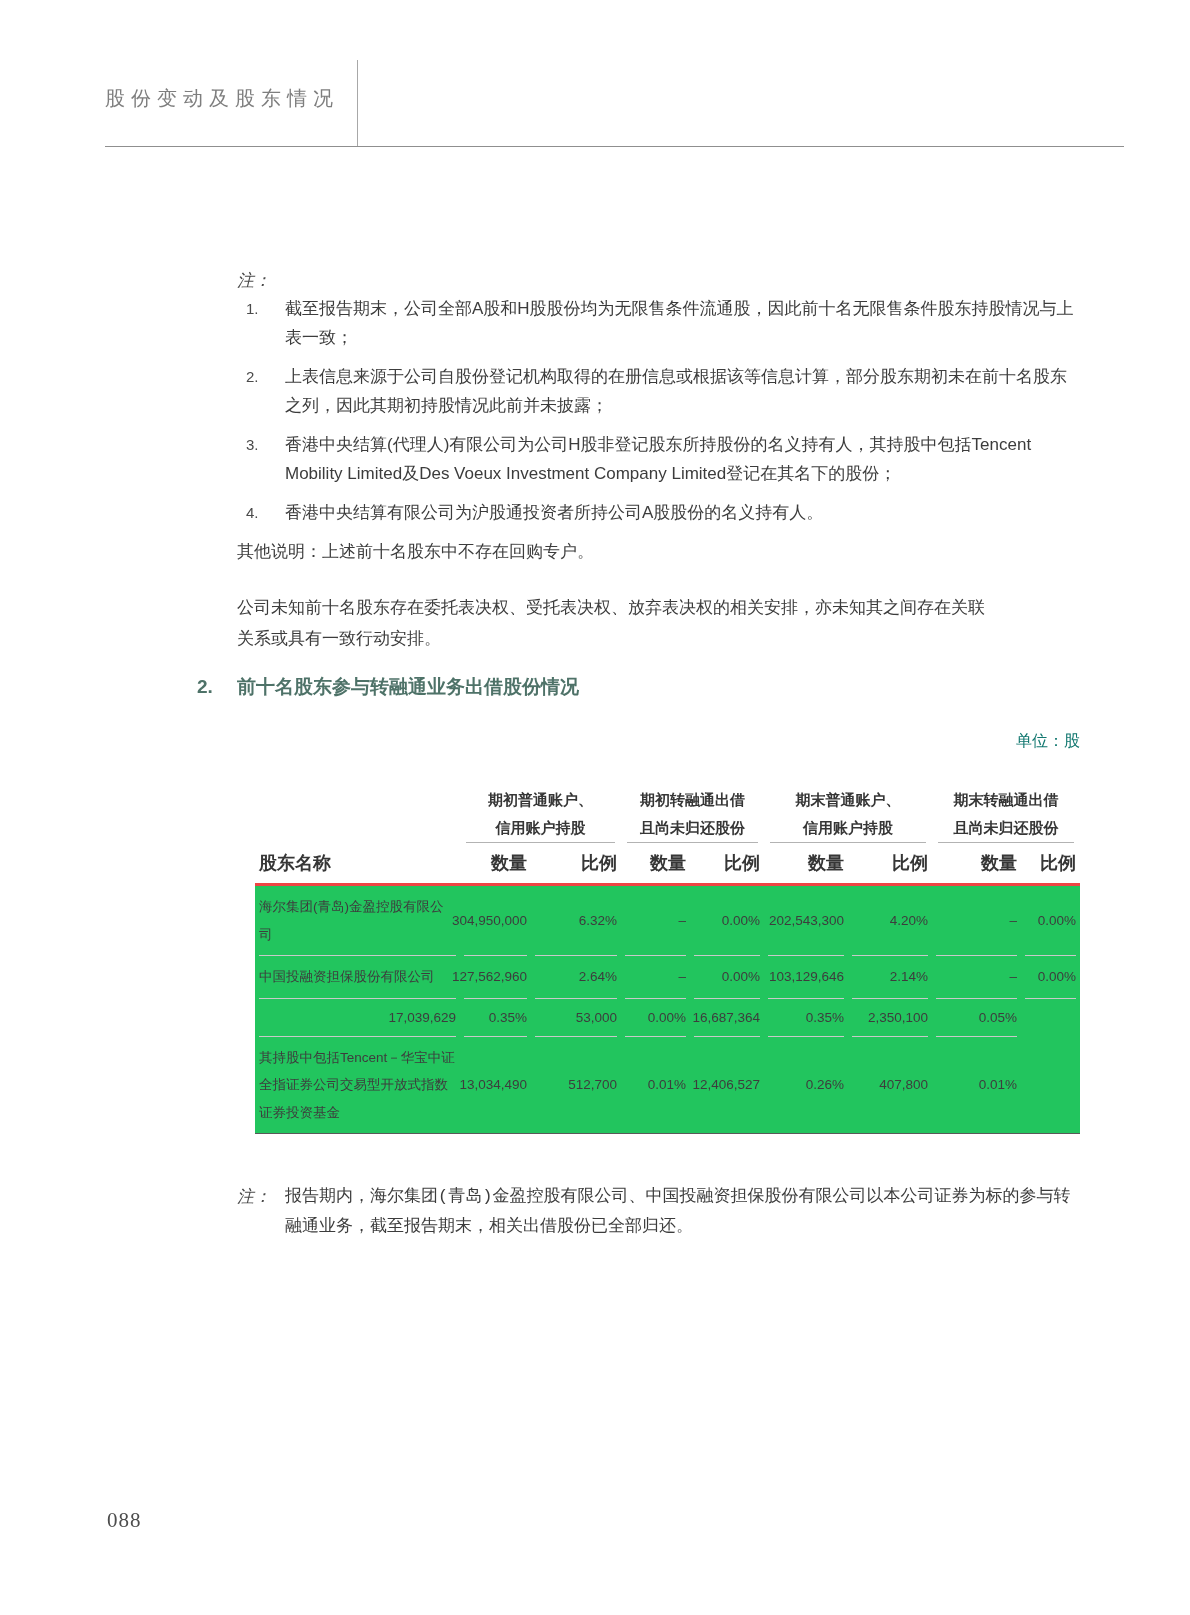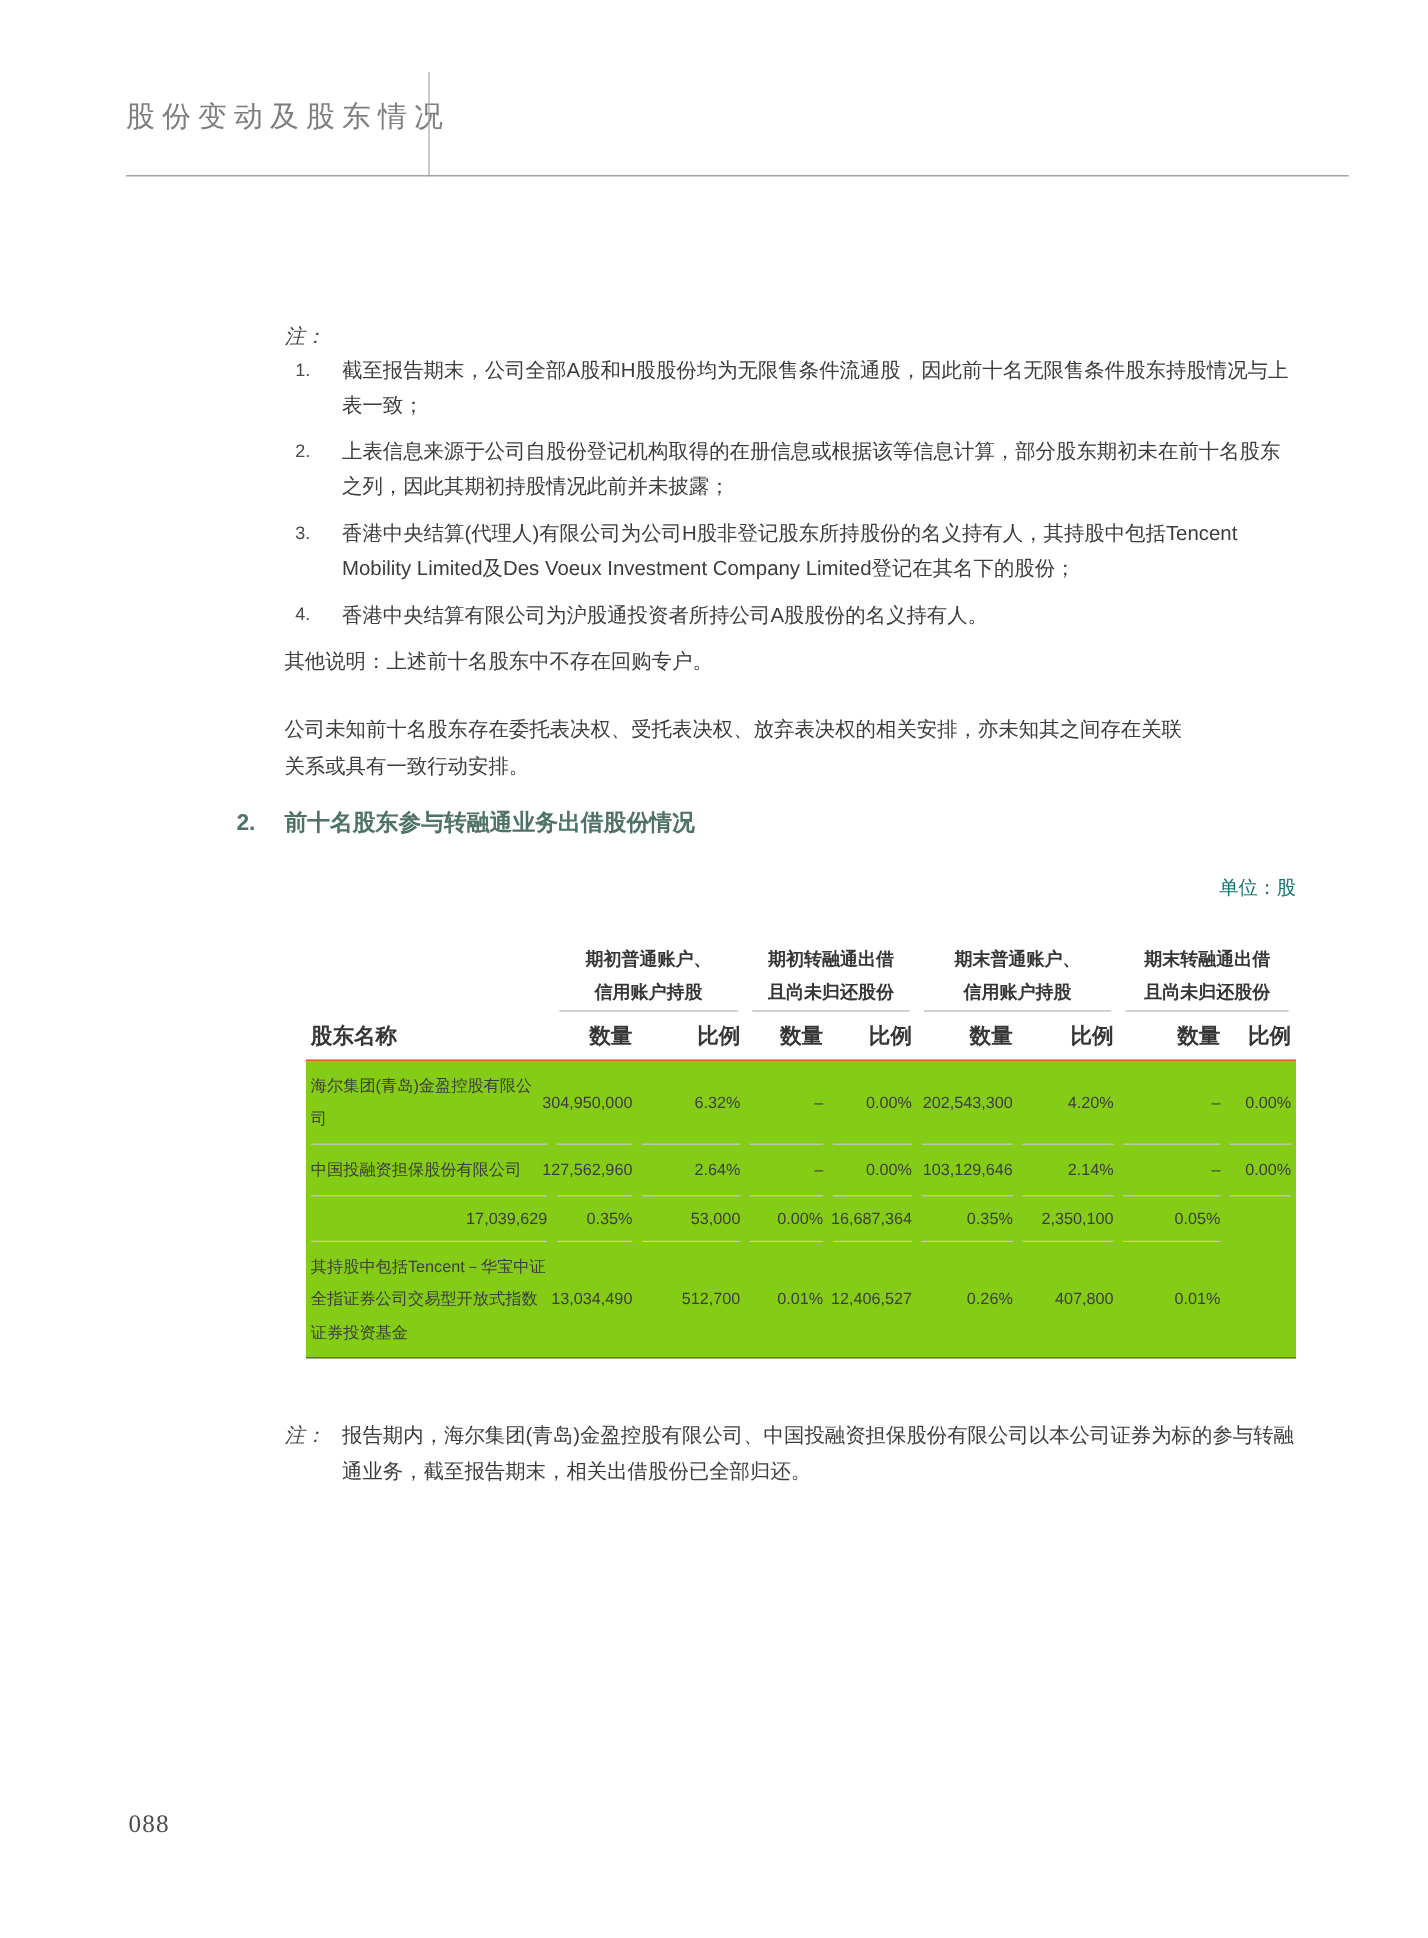--- a/index.html
+++ b/index.html
@@ -3,21 +3,21 @@
 <meta charset="utf-8">
 <style>
   html,body{margin:0;padding:0;}
   body{
     width:1190px;height:1615px;position:relative;background:#ffffff;
     font-family:"Liberation Sans", sans-serif;color:#3c3c3c;
     -webkit-font-smoothing:antialiased;
   }
   
   .hdr-title{
-    position:absolute;left:105px;top:84px;font-size:24px;letter-spacing:6px;
+    position:absolute;left:105px;top:84px;font-size:20px;letter-spacing:6px;
     color:#7e7e7e;line-height:28px;
   }
   .hdr-vline{position:absolute;left:357px;top:60px;width:1px;height:87px;background:#a8a8a8;}
   .hdr-hline{position:absolute;left:105px;top:146px;width:1019px;height:1px;background:#8f8f8f;}
   
   .notes-label{position:absolute;left:237px;top:266px;font-size:17px;line-height:30px;font-style:italic;color:#4a4a4a;}
   .notes-list{position:absolute;left:237px;top:294px;width:843px;}
   .note-item{display:flex;margin-bottom:10px;font-size:17px;line-height:29px;}
   .note-num{flex:none;width:48px;padding-left:9px;box-sizing:border-box;font-size:15px;color:#4a4a4a;}
   .note-text{flex:1;color:#3c3c3c;}
@@ -35,32 +35,32 @@
     text-align:center;font-weight:bold;font-size:15px;line-height:28px;color:#363636;
     margin:0 6px;border-bottom:1px solid #b3b3b3;
   }
   .gcell.gempty{border-bottom:none;}
   .chead{height:40px;}
   .chead .ccell{
     display:flex;align-items:flex-end;justify-content:flex-end;
     padding-bottom:8px;margin:0 4px;font-weight:bold;font-size:18px;color:#363636;box-sizing:border-box;
   }
   .chead .ccell.cname{justify-content:flex-start;}
-  .tbody{border-top:1px solid #ef4444;border-bottom:1px solid #595959;background:#84cc16;}
+  .tbody{border-top:3px solid #ef4444;border-bottom:1px solid #595959;background:#22c55e;}
   .trow .cell{
     display:flex;align-items:center;justify-content:flex-end;
     margin:0 4px;border-bottom:1px solid #c9c9c9;min-height:38px;box-sizing:border-box;
   }
   .trow .cell.cname{justify-content:flex-start;text-align:left;}
   .trow .cell.cname span{line-height:27.5px;padding:7px 0;}
   .trow:last-child .cell{border-bottom:none;}
   
   .footnote{position:absolute;left:237px;top:1182px;width:843px;display:flex;font-size:17px;line-height:30px;}
   .fn-label{flex:none;width:48px;font-style:italic;color:#4a4a4a;}
-  .fn-text{flex:1;}
+  .fn-text{flex:1;font-family:Liberation Mono, monospace;}
   
   .pagenum{
     position:absolute;left:107px;top:1508px;font-family:"Liberation Serif", serif;
     font-size:21px;letter-spacing:1px;color:#4d4d4d;
   }
 </style>
 </head>
 <body>
 
 <div>

